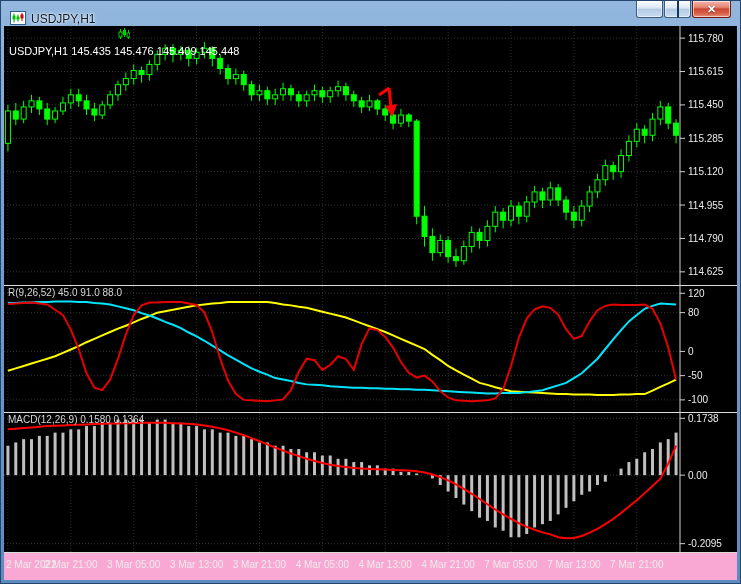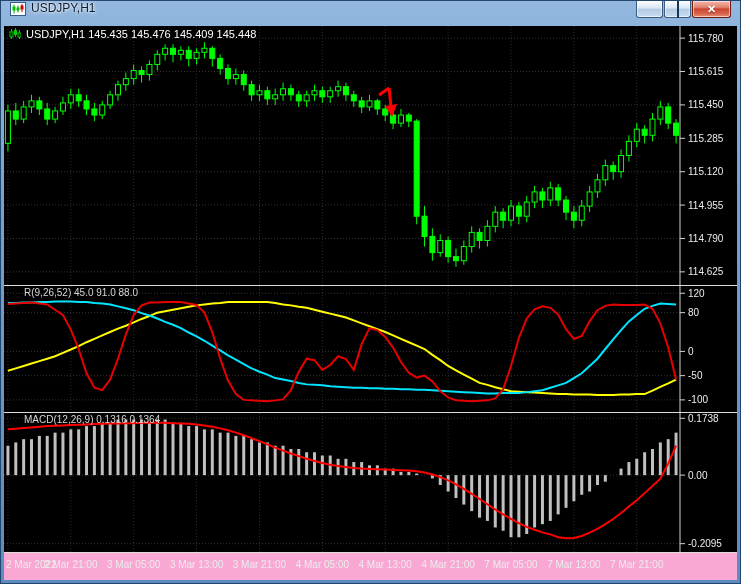--- a/index.html
+++ b/index.html
@@ -7,21 +7,21 @@
   body { font-family:"Liberation Sans", sans-serif; }
 
   .window{
     width:741px; height:584px;
     border:1px solid #24466e;
     padding:0 3px 3px 3px;
     background:linear-gradient(180deg,#93b7de 0%,#76a1cf 35%,#5d8bc0 100%);
     position:relative;
   }
   .titlebar{
-    height:25px; display:flex; align-items:flex-start; padding-left:6px; position:relative;
+    height:25px; display:flex; align-items:flex-end; padding-left:6px; position:relative;
   }
   .win-icon{ width:16px; height:16px; display:inline-block; }
   .title{
     margin-left:5px; font-size:12px; color:#0b1b2b;
     text-shadow:0 0 4px rgba(255,255,255,.95), 0 0 2px #ffffff;
     white-space:nowrap;
   }
   .controls{ position:absolute; top:0; right:6px; display:flex; }
   .btn{
     width:27px; height:17px; border:1px solid #3a5b7f; border-top:none;
@@ -41,23 +41,23 @@
 
   .client{ width:733px; height:554px; background:#000; position:relative; }
   .panel{ position:relative; background:#000; }
   .divider{ height:1px; background:#dcdcdc; }
   .timebar{ height:27px; background:#f9a8d4; }
   svg{ display:block; }
   svg text{ font-family:"Liberation Sans", sans-serif; }
 
   .panel-label{
     position:absolute; top:2px; left:5px; color:#fff; font-size:11px;
-    display:flex; align-items:center; gap:5px; pointer-events:none; white-space:nowrap;
+    display:flex; align-items:center; gap:5px; pointer-events:none; white-space:nowrap;flex-direction:column;
   }
-  .panel-label.small{ font-size:10px; color:#d6d6d6; top:1px; left:20px; }
+  .panel-label.small{ font-size:10px; color:#d6d6d6; top:1px; left:4px; }
 </style>
 </head>
 <body>
 
 <div class="window">
 
   <div class="titlebar">
     <span class="win-icon">
       <svg width="16" height="16">
         <rect x="0.5" y="1.5" width="15" height="13" fill="#ffffff" stroke="#2f5e92"></rect>
@@ -472,21 +472,21 @@
             <line x1="624.91" y1="62.14" x2="624.91" y2="49.06" stroke="#c0c0c0" stroke-width="3"></line>
             <line x1="632.77" y1="62.14" x2="632.77" y2="45.79" stroke="#c0c0c0" stroke-width="3"></line>
             <line x1="640.63" y1="62.14" x2="640.63" y2="39.25" stroke="#c0c0c0" stroke-width="3"></line>
             <line x1="648.49" y1="62.14" x2="648.49" y2="35.98" stroke="#c0c0c0" stroke-width="3"></line>
             <line x1="656.35" y1="62.14" x2="656.35" y2="29.44" stroke="#c0c0c0" stroke-width="3"></line>
             <line x1="664.21" y1="62.14" x2="664.21" y2="26.16" stroke="#c0c0c0" stroke-width="3"></line>
             <line x1="672.07" y1="62.14" x2="672.07" y2="19.62" stroke="#c0c0c0" stroke-width="3"></line>
           </g>
           <polyline points="3.93,16.35 11.79,15.7 19.65,15.04 27.51,14.39 35.37,13.74 43.23,13.08 51.09,12.76 58.95,12.43 66.81,12.1 74.67,11.77 82.53,11.45 90.4,11.12 98.26,10.79 106.12,10.47 113.98,10.47 121.84,10.14 129.7,10.14 137.56,9.81 145.42,9.81 153.28,9.81 161.14,9.81 169,10.14 176.86,10.47 184.72,10.79 192.58,11.45 200.44,12.43 208.3,13.74 216.16,15.37 224.02,17.33 231.88,19.62 239.74,22.24 247.6,25.18 255.47,28.13 263.33,31.4 271.19,34.67 279.05,37.61 286.91,40.56 294.77,43.17 302.63,45.79 310.49,48.08 318.35,50.04 326.21,51.68 334.07,52.98 341.93,53.96 349.79,54.95 357.65,55.6 365.51,55.93 373.37,56.25 381.23,56.58 389.09,56.91 396.95,57.24 404.81,57.56 412.67,58.22 420.53,59.52 428.4,61.49 436.26,64.1 444.12,67.37 451.98,71.3 459.84,75.88 467.7,80.78 475.56,86.02 483.42,91.25 491.28,96.48 499.14,101.39 507,105.97 514.86,110.22 522.72,113.82 530.58,116.76 538.44,119.38 546.3,121.34 554.16,124.28 562.02,125.26 569.88,124.94 577.74,122.97 585.6,119.7 593.47,115.78 601.33,111.2 609.19,105.97 617.05,100.08 624.91,93.54 632.77,87.32 640.63,80.13 648.49,72.93 656.35,65.74 664.21,50.69 672.07,32.71" fill="none" stroke="#ff0000" stroke-width="2"></polyline>
         </svg>
-      <div class="panel-label small">MACD(12,26,9) 0.1316 0.1364</div>
+      <div class="panel-label small">MACD(12,26,9) 0.1580 0.1364</div>
     </div>
 
     <div class="divider"></div>
 
     <div class="timebar">
       <svg width="733" height="27">
           <g>
             <text x="2" y="15" fill="#ececec" font-size="10" text-anchor="start">2 Mar 2022</text>
             <text x="66.81" y="15" fill="#ececec" font-size="10" text-anchor="middle">2 Mar 21:00</text>
             <text x="129.7" y="15" fill="#ececec" font-size="10" text-anchor="middle">3 Mar 05:00</text>

